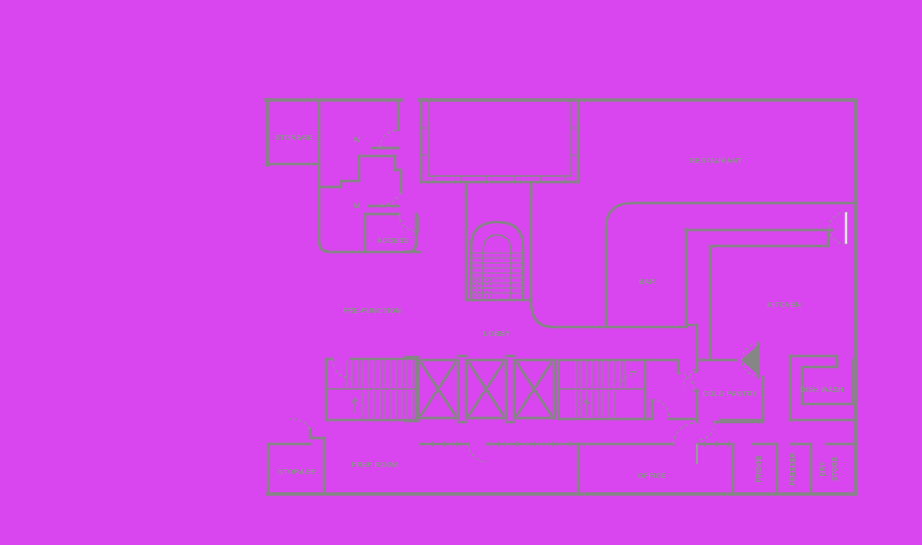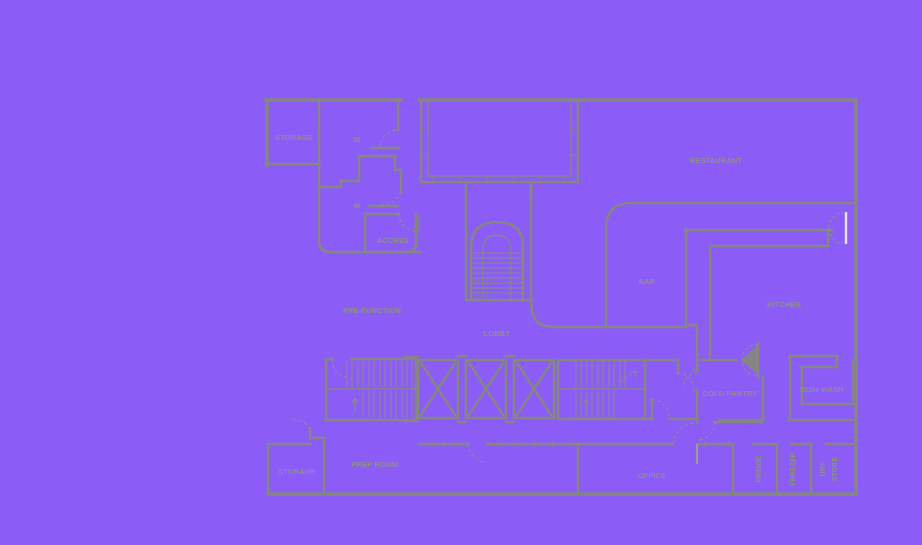--- a/index.html
+++ b/index.html
@@ -1,19 +1,19 @@
 <!DOCTYPE html>
 <html><head>
 <meta charset="utf-8">
 <style>
   html,body{margin:0;padding:0;background:#000;}
   .stage{
     position:relative;
     width:922px;height:545px;
-    background:#8b5cf6;
+    background:#d946ef;
     overflow:hidden;
     font-family:"Liberation Sans", sans-serif;
   }
   svg{position:absolute;left:0;top:0;}
   .wall   {stroke:#868686;fill:none;stroke-width:2.6;stroke-linecap:square;}
   .wall-heavy{stroke:#868686;fill:none;stroke-width:3.6;stroke-linecap:square;}
   .wall-thin {stroke:#868686;fill:none;stroke-width:1.4;stroke-linecap:square;}
   .tick   {stroke:#868686;fill:none;stroke-width:1.1;}
   .tread  {stroke:#8a8a8a;fill:none;stroke-width:1;}
   .door   {stroke:#8f8f8f;fill:none;stroke-width:1.1;stroke-dasharray:3,2.6;}

